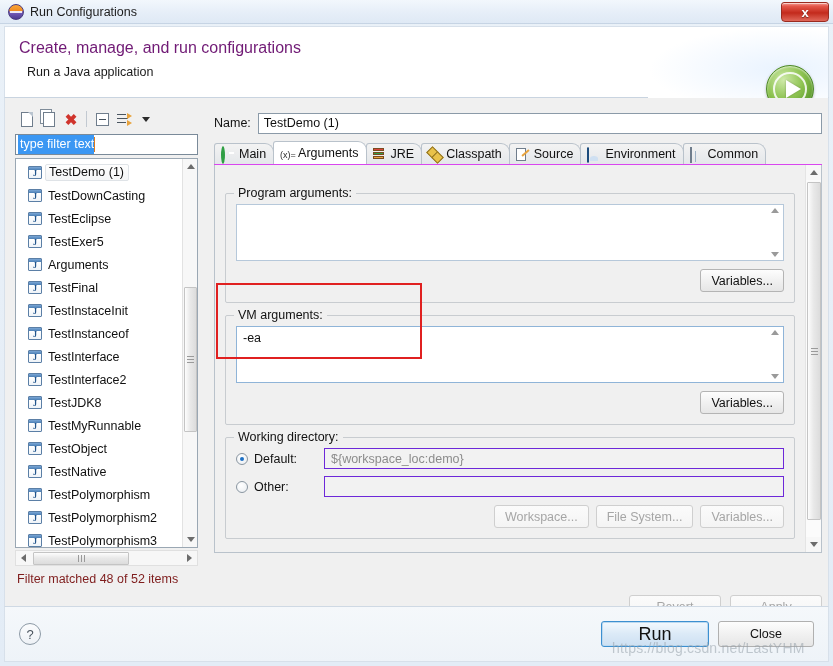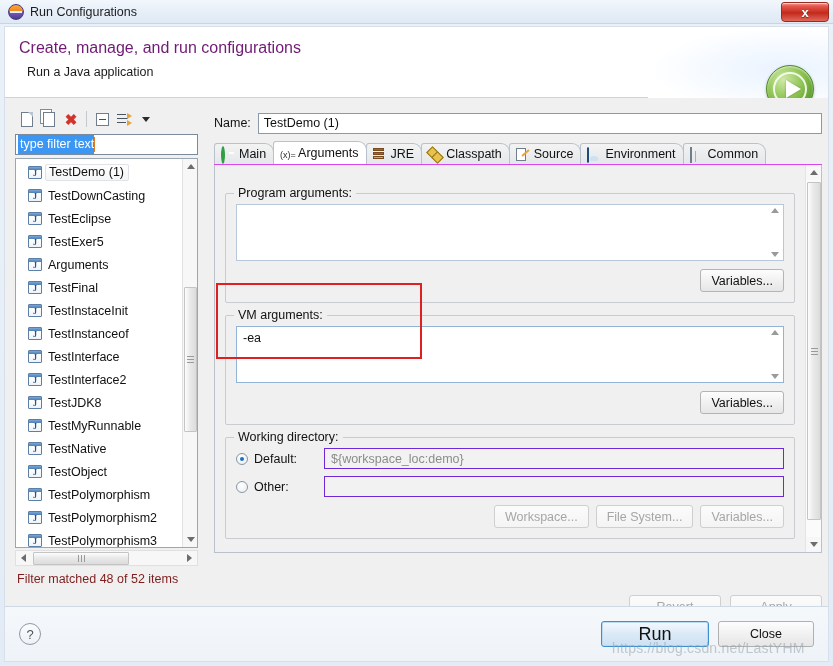--- a/index.html
+++ b/index.html
@@ -498,25 +498,25 @@
             <div class="tree-row">
               <span class="jicon"></span>
               <span class="tlabel">TestJDK8</span>
             </div>
             <div class="tree-row">
               <span class="jicon"></span>
               <span class="tlabel">TestMyRunnable</span>
             </div>
             <div class="tree-row">
               <span class="jicon"></span>
+              <span class="tlabel">TestObject</span>
+            </div>
+            <div class="tree-row">
+              <span class="jicon"></span>
               <span class="tlabel">TestNative</span>
-            </div>
-            <div class="tree-row">
-              <span class="jicon"></span>
-              <span class="tlabel">TestObject</span>
             </div>
             <div class="tree-row">
               <span class="jicon"></span>
               <span class="tlabel">TestPolymorphism</span>
             </div>
             <div class="tree-row">
               <span class="jicon"></span>
               <span class="tlabel">TestPolymorphism2</span>
             </div>
             <div class="tree-row">

